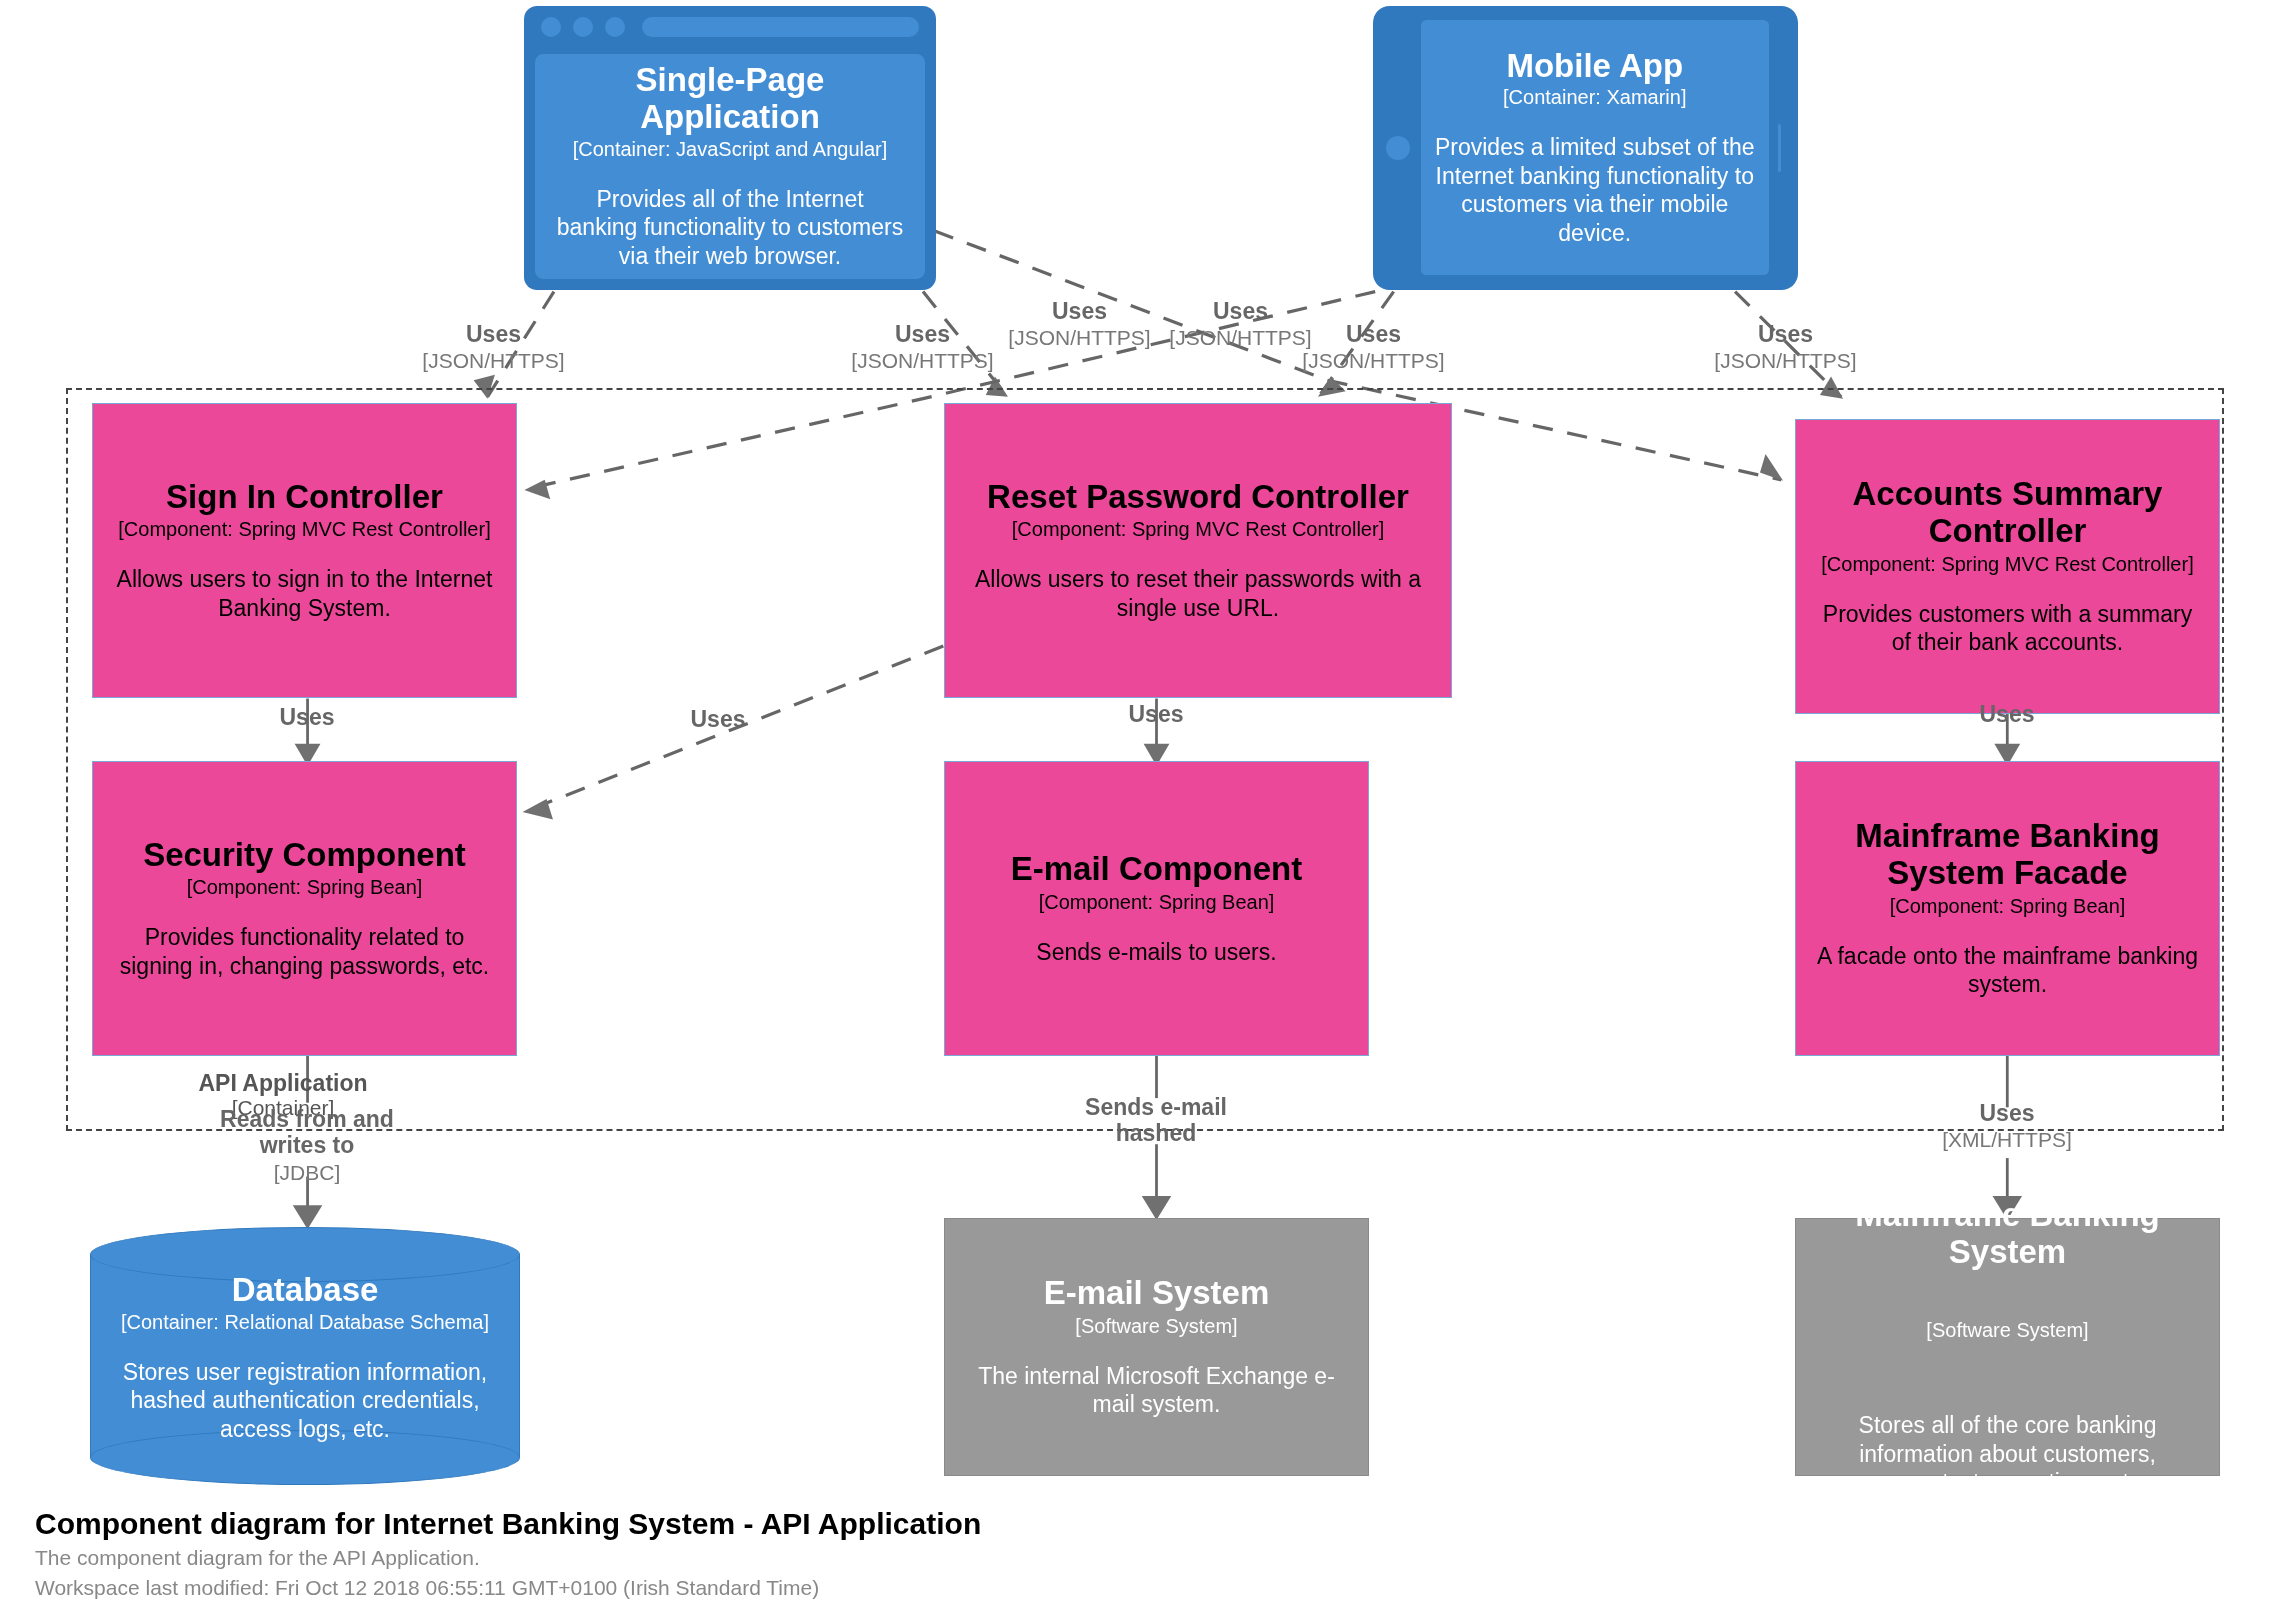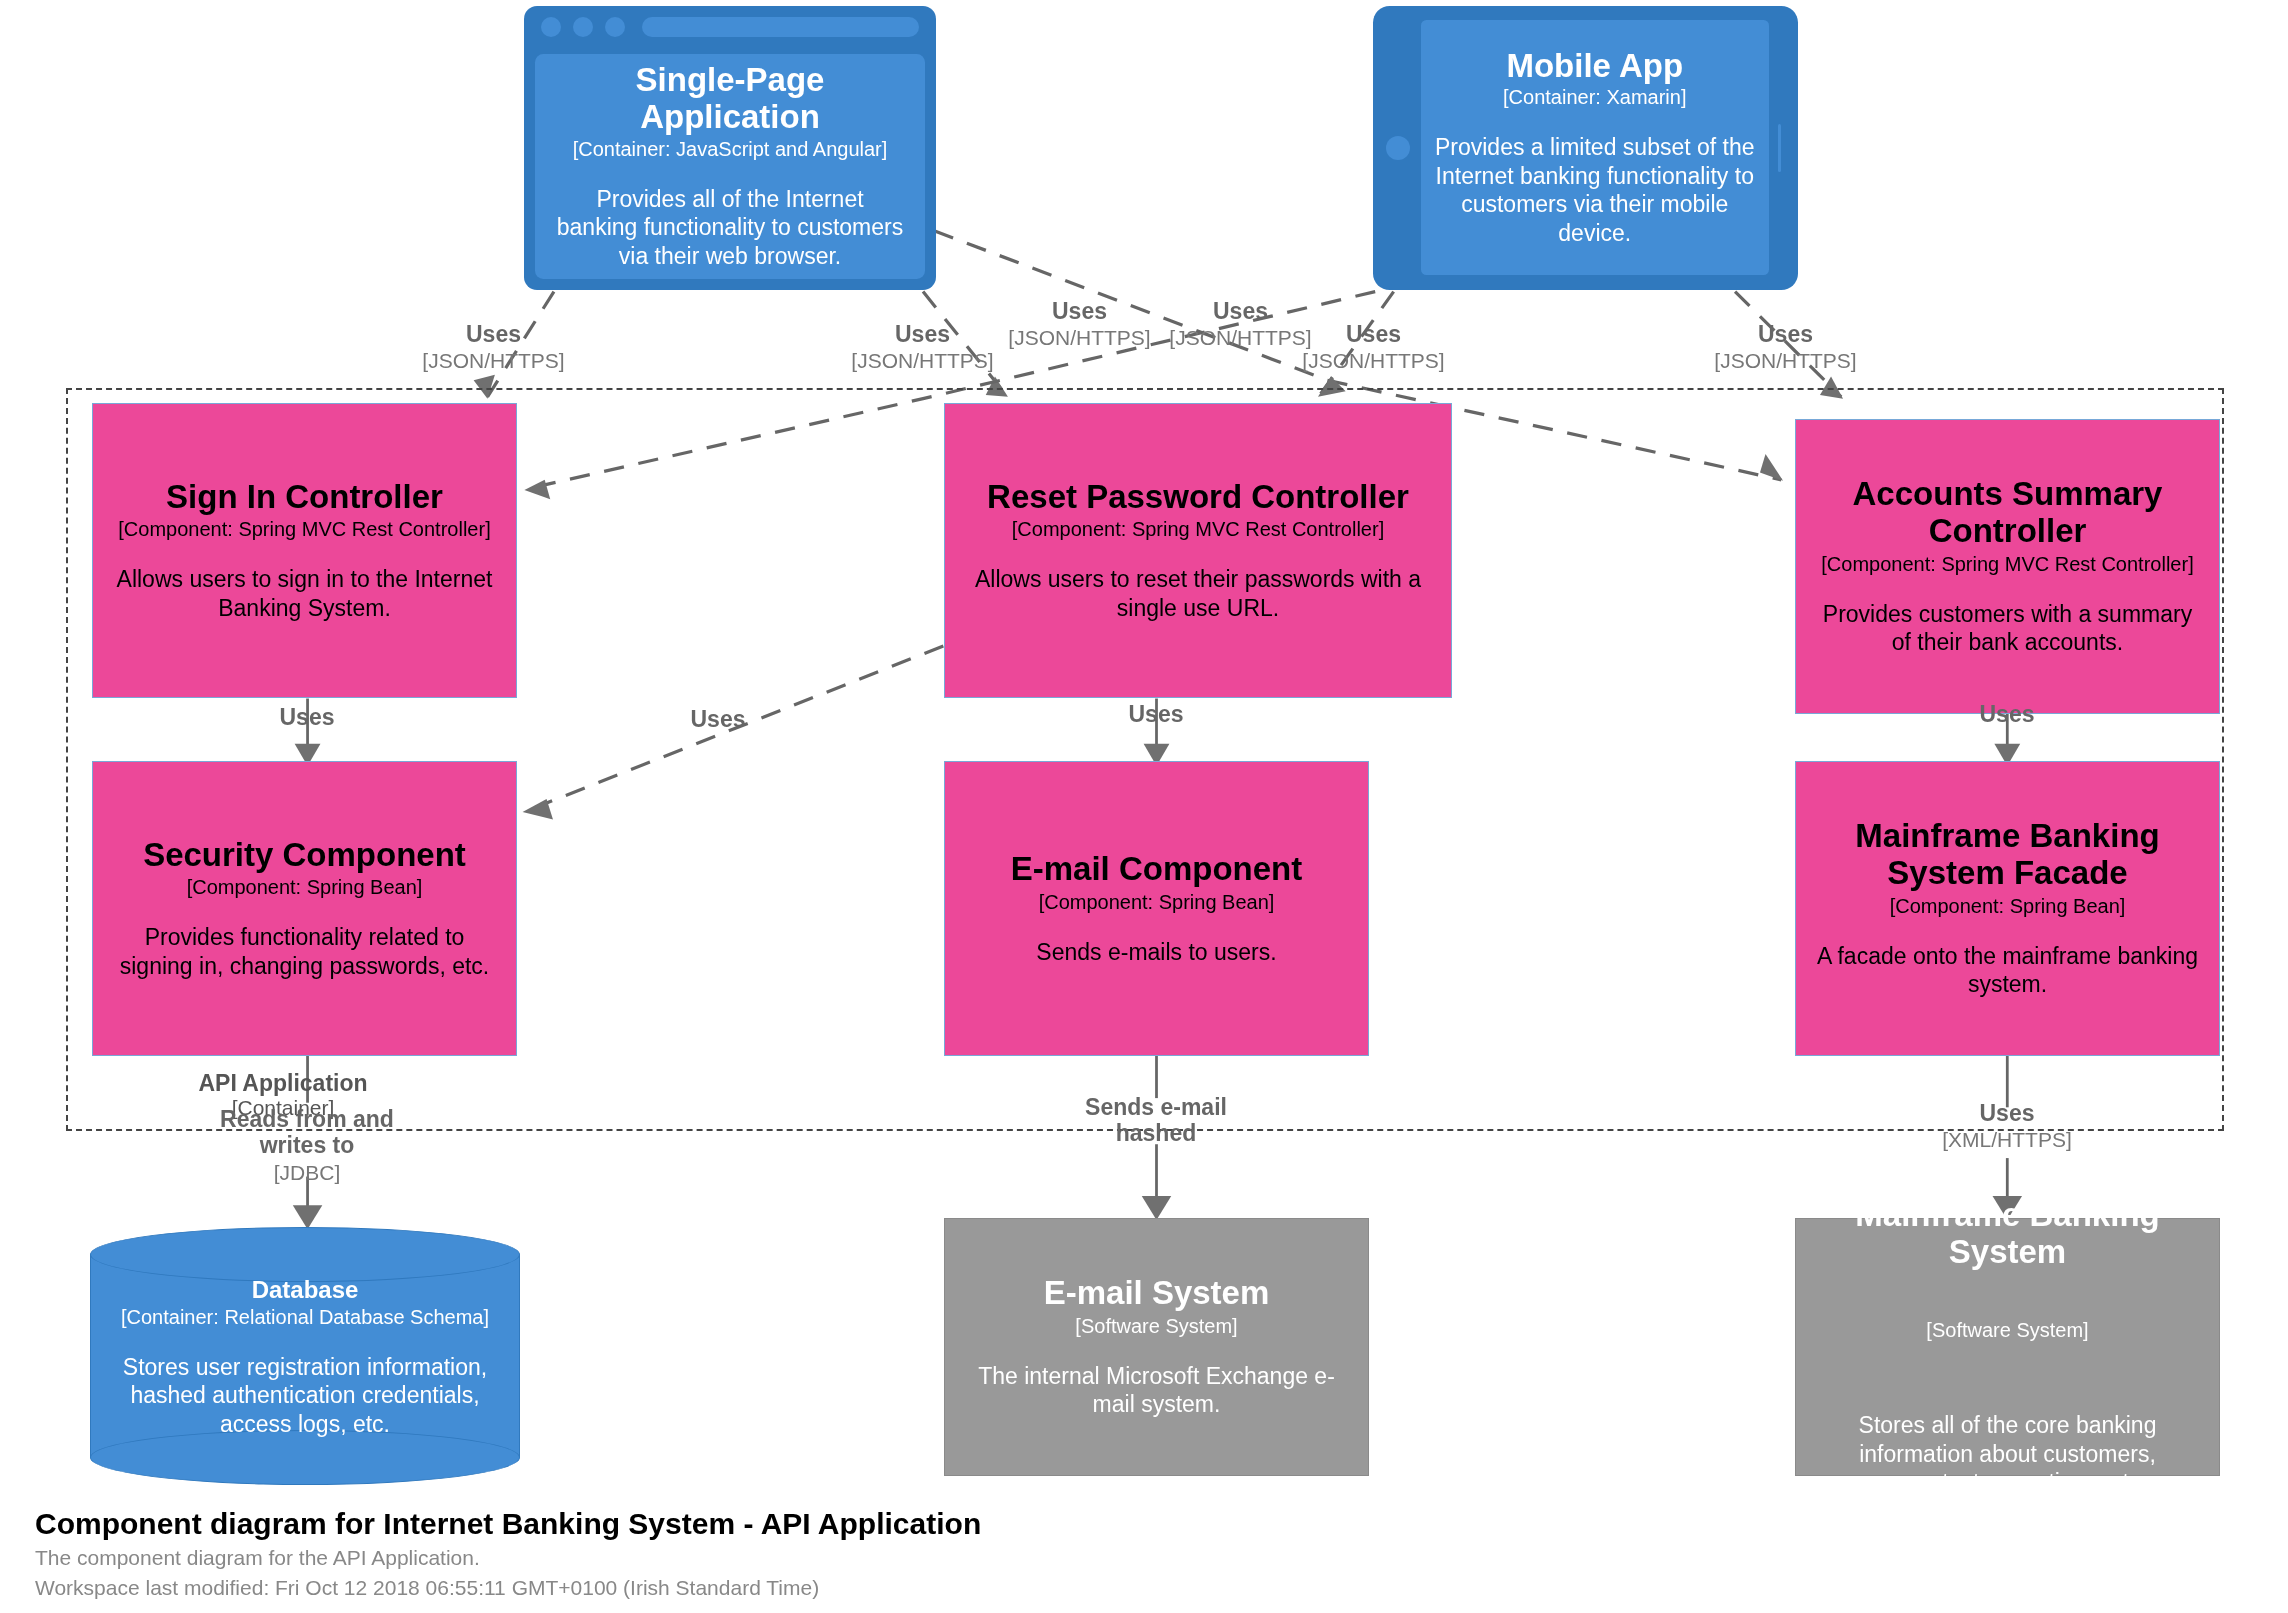--- a/index.html
+++ b/index.html
@@ -147,21 +147,21 @@
     border-radius: 50% / 50%;
     box-sizing: border-box;
   }
   .db-text {
     position: absolute; left: 0; right: 0; top: 31px; bottom: 28px;
     display: flex; flex-direction: column;
     align-items: center; justify-content: center;
     text-align: center; color: #ffffff;
     padding: 0 20px; box-sizing: border-box;
   }
-  .db-text .n-title { font-weight: bold; font-size: 24px; line-height: 1.12; }
+  .db-text .n-title { font-weight: bold; font-size: 33px; line-height: 1.12; }
   .db-text .n-type  { font-size: 20px; margin-top: 1.8px; }
   .db-text .n-desc  { font-size: 23px; margin-top: 24px; line-height: 1.24; }
 
   
   .boundary {
     position: absolute;
     border: 2.8px dashed #444444;
     box-sizing: border-box;
     background: transparent;
   }

